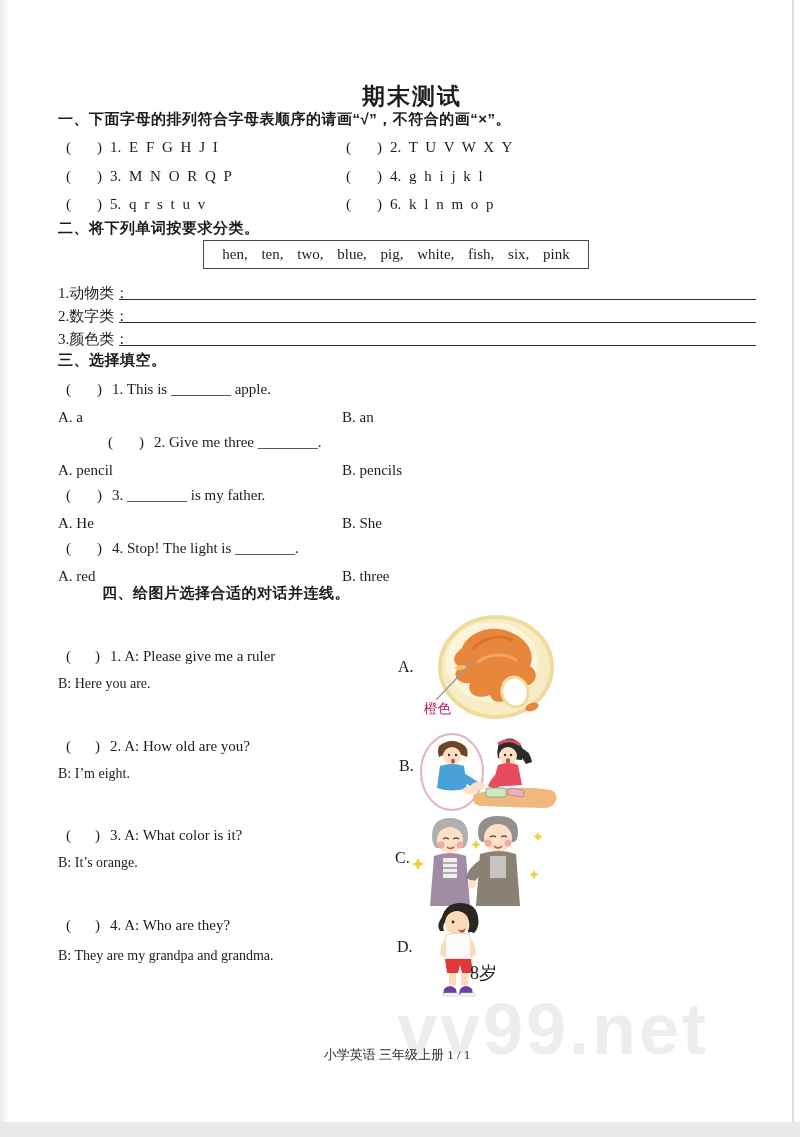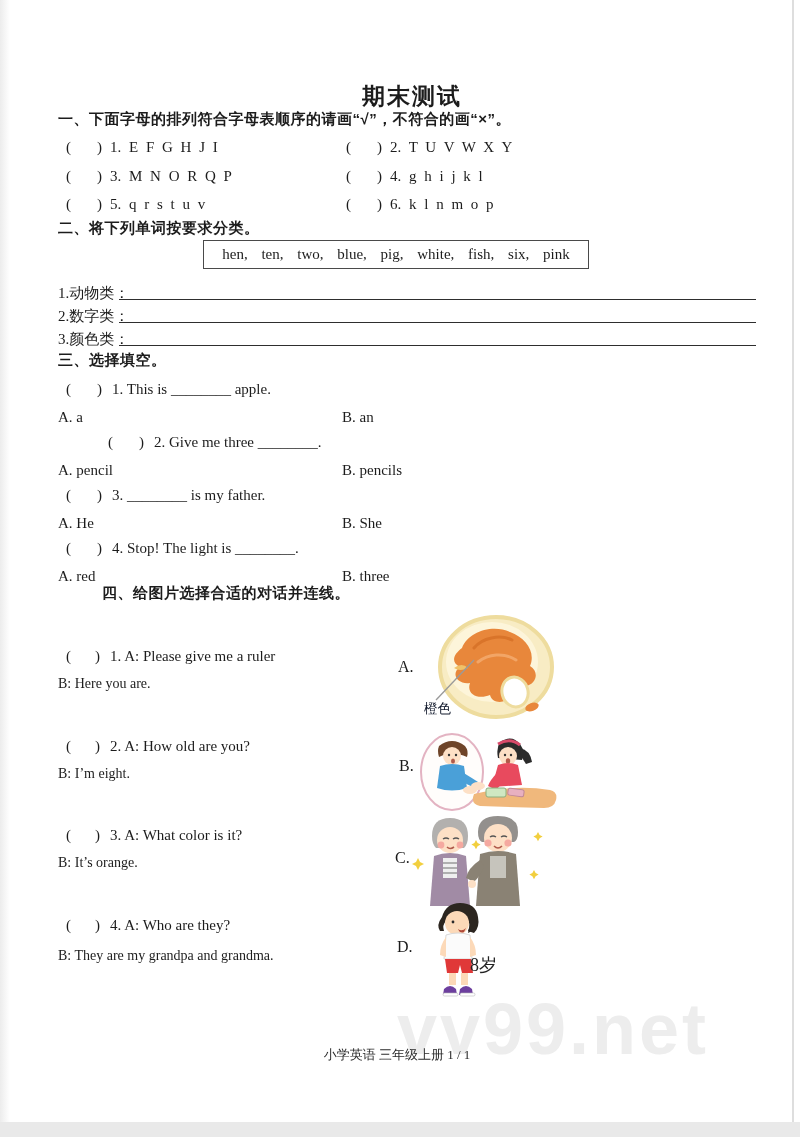--- a/index.html
+++ b/index.html
@@ -17,21 +17,21 @@
   .letters{word-spacing:4px;margin-left:8px;}
   .word-box{position:absolute;left:203px;top:240px;width:384px;height:27px;
             border:1.5px solid #4a4a4a;text-align:center;line-height:27px;font-size:15px;}
   .word-box span{word-spacing:10px;}
   .cls-label{position:absolute;left:58px;font-size:15px;}
   .u-line{position:absolute;left:119px;width:637px;border-bottom:1.2px solid #2e2e2e;height:0;}
   .opt{position:absolute;font-size:15px;}
   .resp{position:absolute;left:58px;font-size:14px;white-space:nowrap;}
   .pic{position:absolute;}
   .pic-label{position:absolute;font-size:16px;}
-  .pic-caption{position:absolute;font-size:13.5px;color:#0f172a;}
+  .pic-caption{position:absolute;font-size:13.5px;color:#be185d;}
   .cap-age{font-size:18px;color:#222;}
   .watermark{position:absolute;left:348px;top:988px;width:410px;text-align:center;
              font-family:"Liberation Sans",sans-serif;font-weight:bold;font-size:72px;
              color:#ededed;letter-spacing:3px;user-select:none;}
   .footer{position:absolute;top:1046px;left:0;width:794px;text-align:center;font-size:13px;color:#2a2a2a;}
   .bottom-bar{position:absolute;left:0;top:1122px;width:800px;height:15px;background:#e9e9e9;}
   .right-line{position:absolute;left:792px;top:0;width:2px;height:1122px;background:#dedede;}
   .left-shade{position:absolute;left:0;top:0;width:10px;height:1122px;
               background:linear-gradient(to right,#ececec,#ffffff);}
 </style>
@@ -213,19 +213,19 @@
       <path d="M26,36 q-6,8 -6,18 l6,2 Z" fill="#fcd9b8"></path>
       <path d="M50,36 q6,8 6,18 l-6,2 Z" fill="#fcd9b8"></path>
       <path d="M25,58 l26,0 2,14 -11,0 -2,-8 -2,8 -11,0 Z" fill="#e03838"></path>
       <rect x="29" y="72" width="7" height="12" fill="#fcd9b8"></rect>
       <rect x="41" y="72" width="7" height="12" fill="#fcd9b8"></rect>
       <path d="M24,88 q6,-6 12,0 l1,6 -14,0 Z" fill="#6d3f9e"></path>
       <path d="M40,88 q6,-6 12,0 l1,6 -14,0 Z" fill="#6d3f9e"></path>
       <rect x="23" y="92" width="15" height="3" rx="1.5" fill="#ffffff" stroke="#bbb" stroke-width="0.6"></rect>
       <rect x="40" y="92" width="15" height="3" rx="1.5" fill="#ffffff" stroke="#bbb" stroke-width="0.6"></rect>
     </svg>
-    <span class="pic-caption cap-age" style="left:50px;top:52px;">8岁</span>
+    <span class="pic-caption cap-age" style="left:50px;top:60px;">8岁</span>
   </div>
 
   <div class="watermark">vv99.net</div>
   <div class="footer">小学英语 三年级上册 1 / 1</div>
   <div class="bottom-bar"></div>
 </div>
 
 </body></html>

